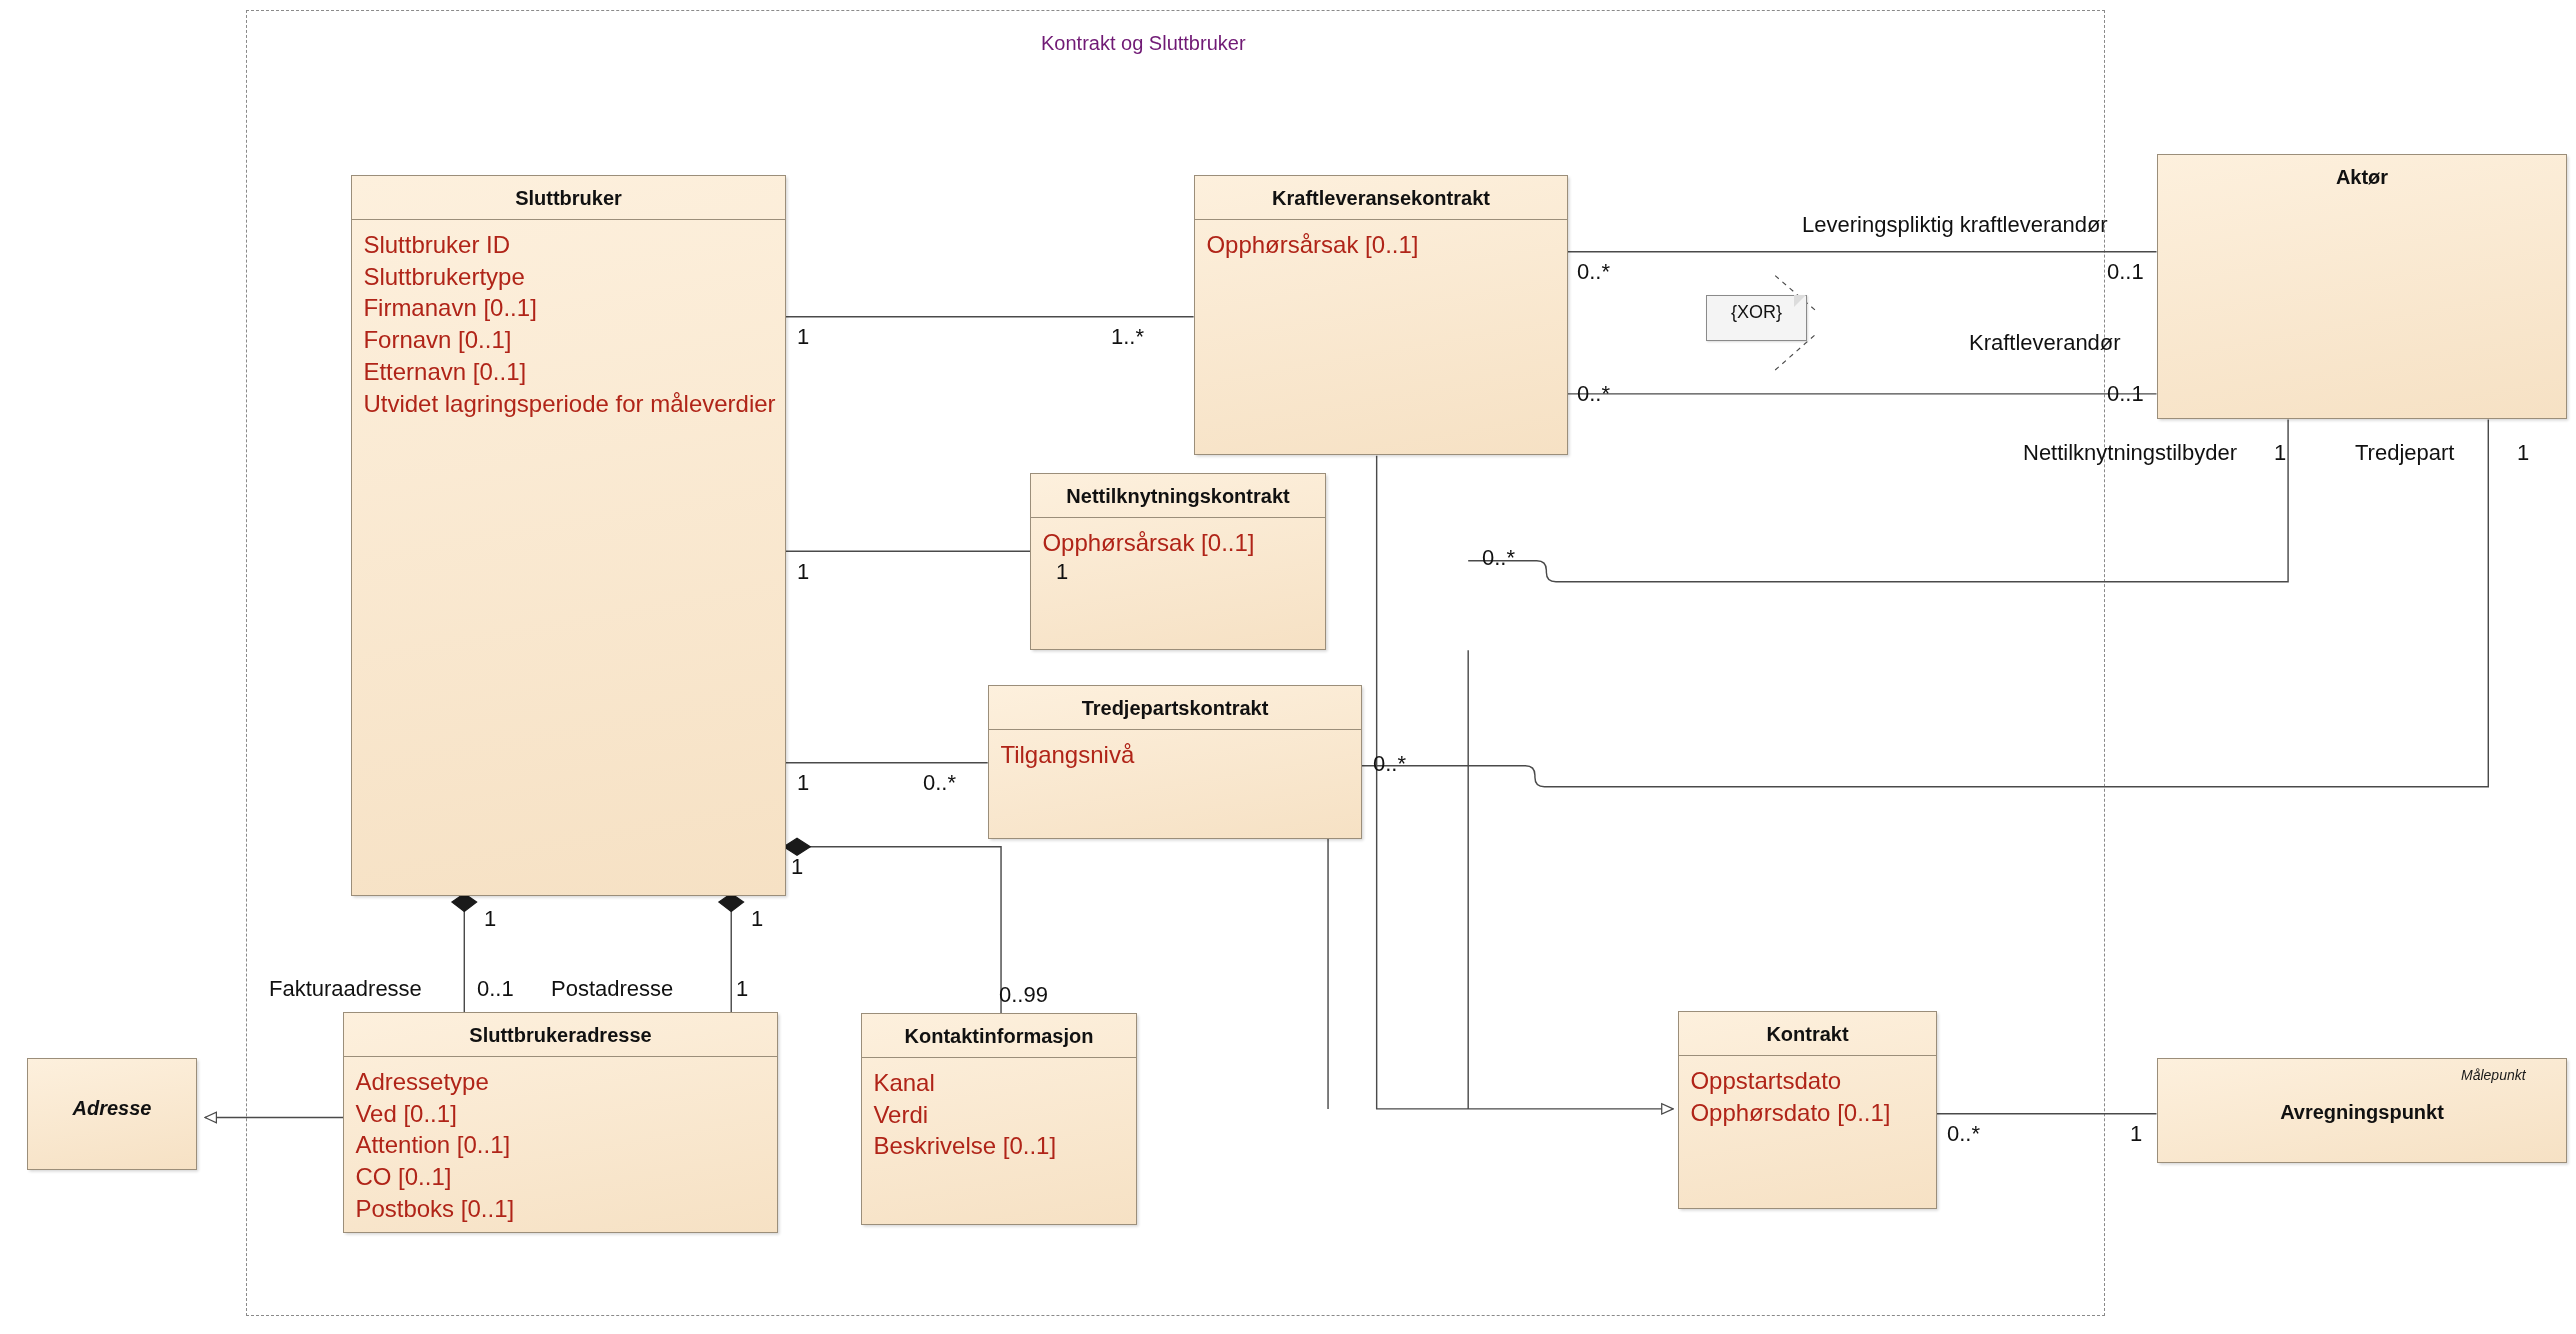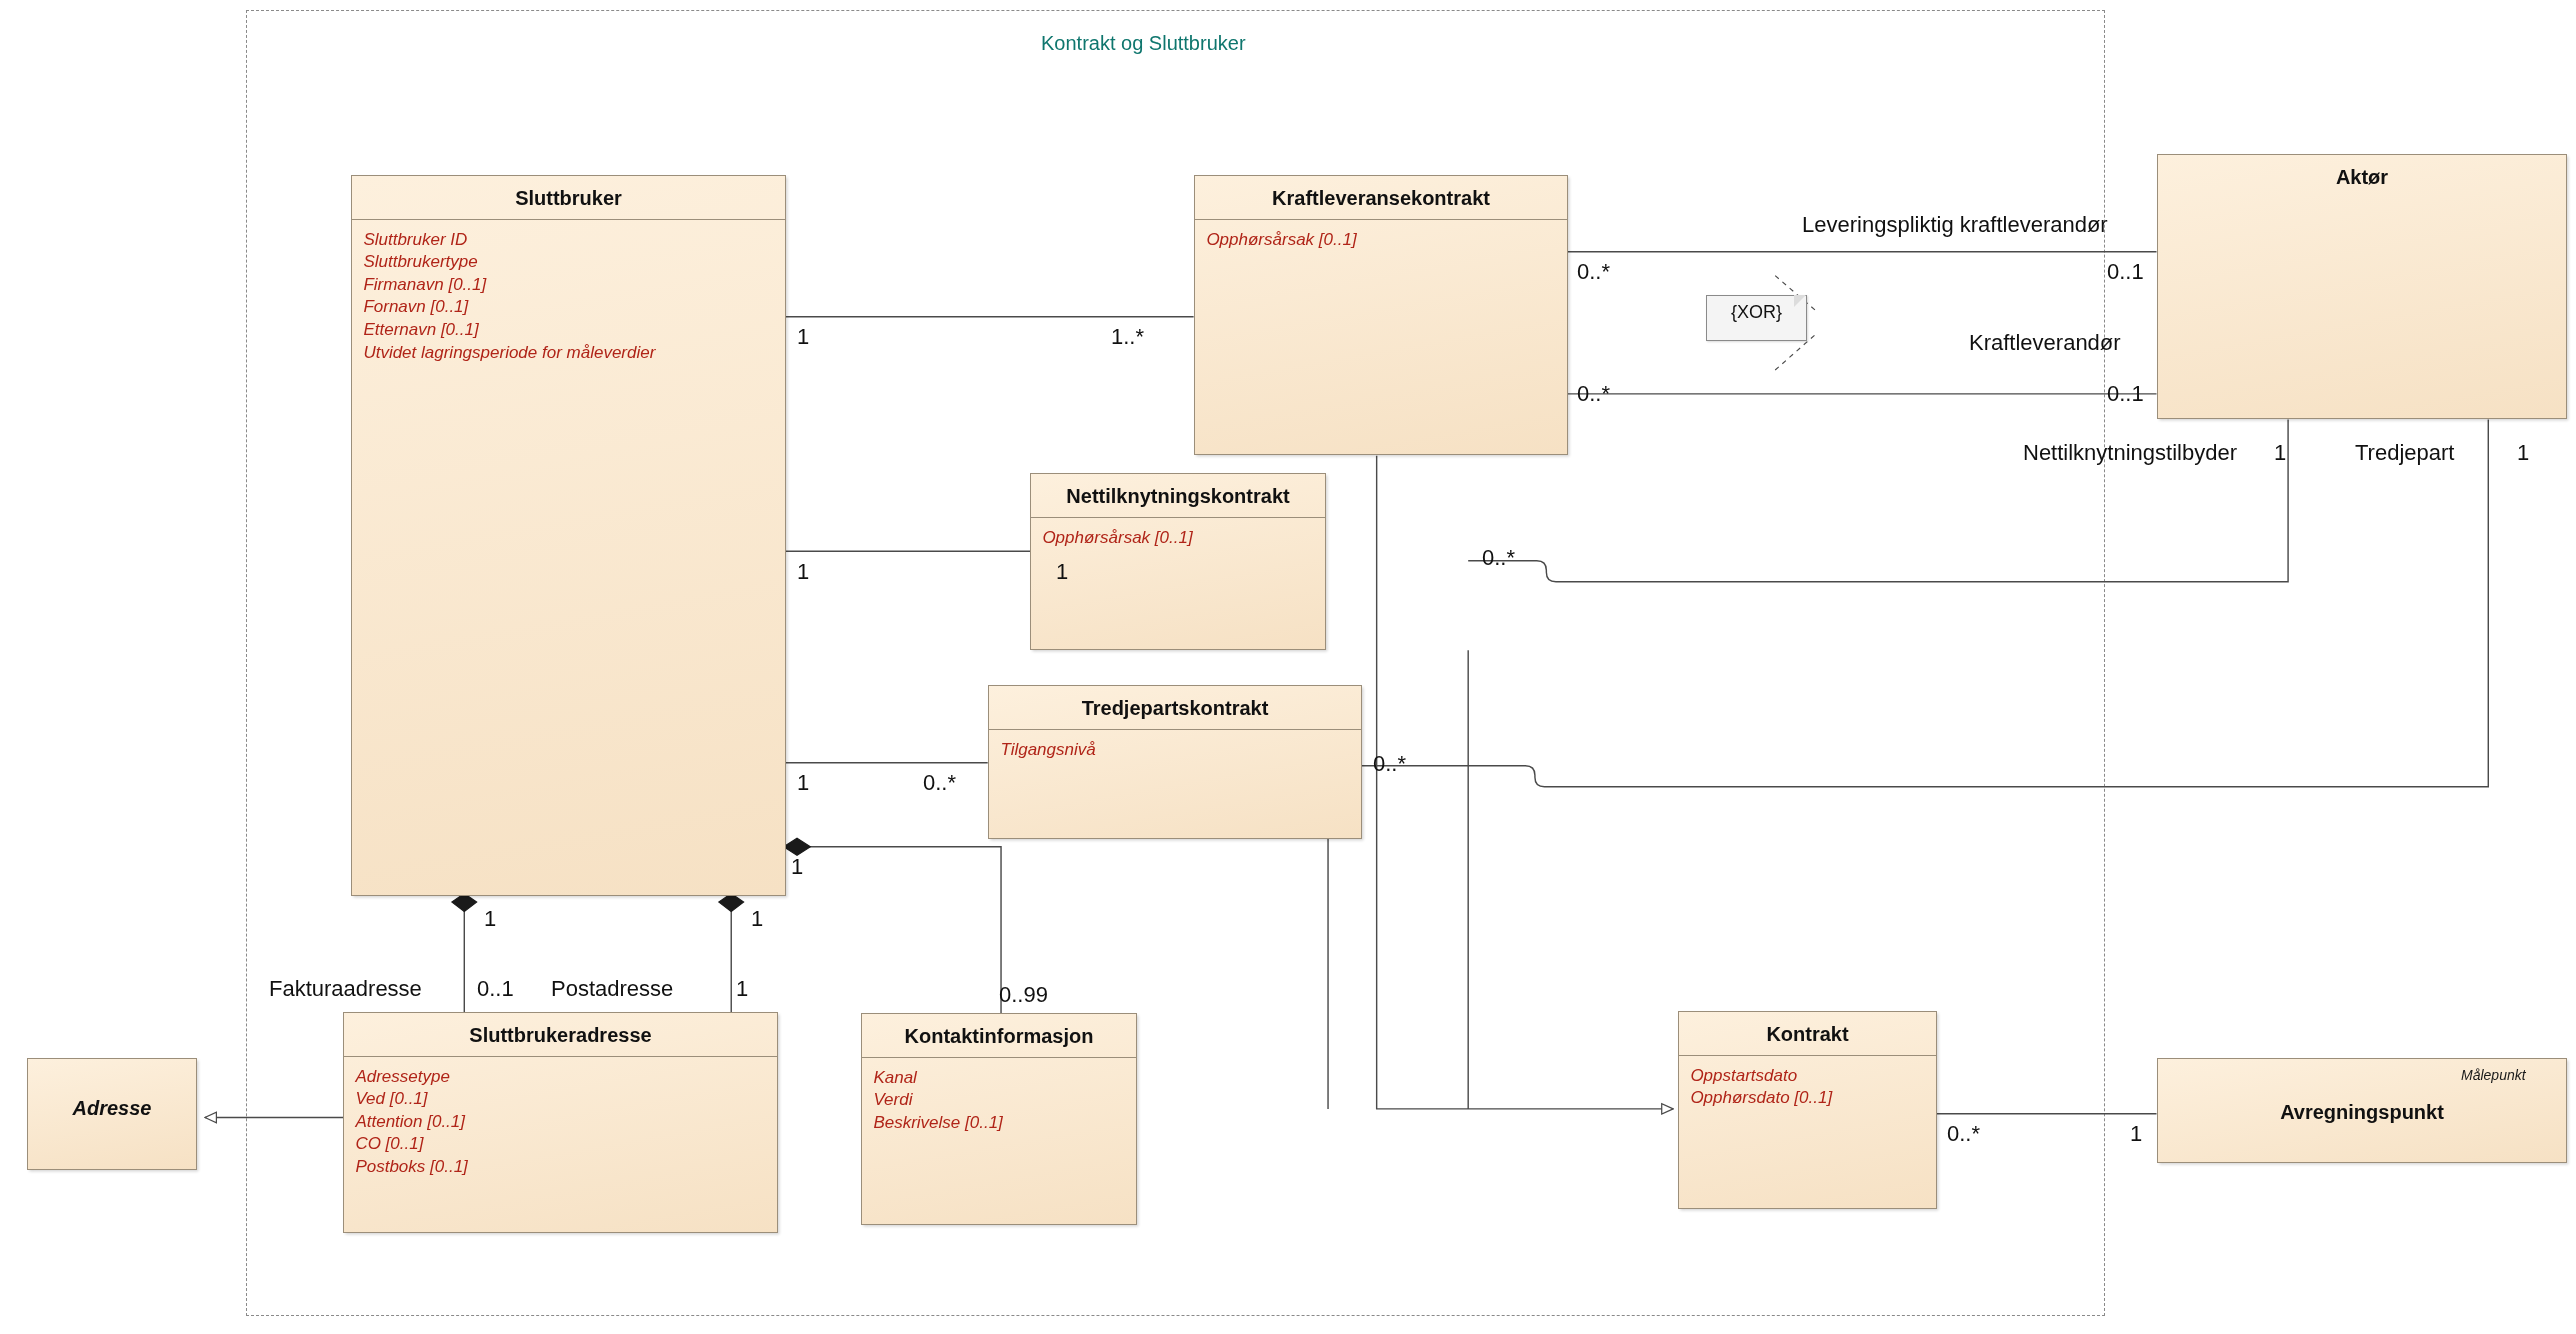--- a/index.html
+++ b/index.html
@@ -26,21 +26,21 @@
     pointer-events: none;
   }
   .pkg-frame {
     position: absolute;
     border: 1.9px dashed #8a8a8a;
     box-sizing: border-box;
   }
   .pkg-title {
     position: absolute;
     font-size: 20px;
-    color: #0f766e;
+    color: #701a75;
     white-space: nowrap;
   }
   .uml-class {
     position: absolute;
     box-sizing: border-box;
     border: 1.4px solid #9b8e7a;
     background: linear-gradient(170deg, #fdf0dd 0%, #f6e1c4 100%);
     box-shadow: 1.9px 1.9px 2.9px rgba(0,0,0,0.18);
   }
   .uml-head {
@@ -56,24 +56,23 @@
   }
   .uml-head.no-line {
     border-bottom: none;
   }
   .uml-head.italic {
     font-style: italic;
     font-weight: bold;
   }
   .uml-attrs {
     padding: 8.6px 9.5px 7.6px 11.4px;
-    font-size: 17px;
+    font-size: 24px;
     color: #b02418;
     line-height: 1.33;
-    font-style: italic;
   }
   .uml-attrs div {
     white-space: nowrap;
   }
   .stereo {
     position: absolute;
     font-size: 14px;
     font-style: italic;
     color: #1a1a1a;
     white-space: nowrap;

